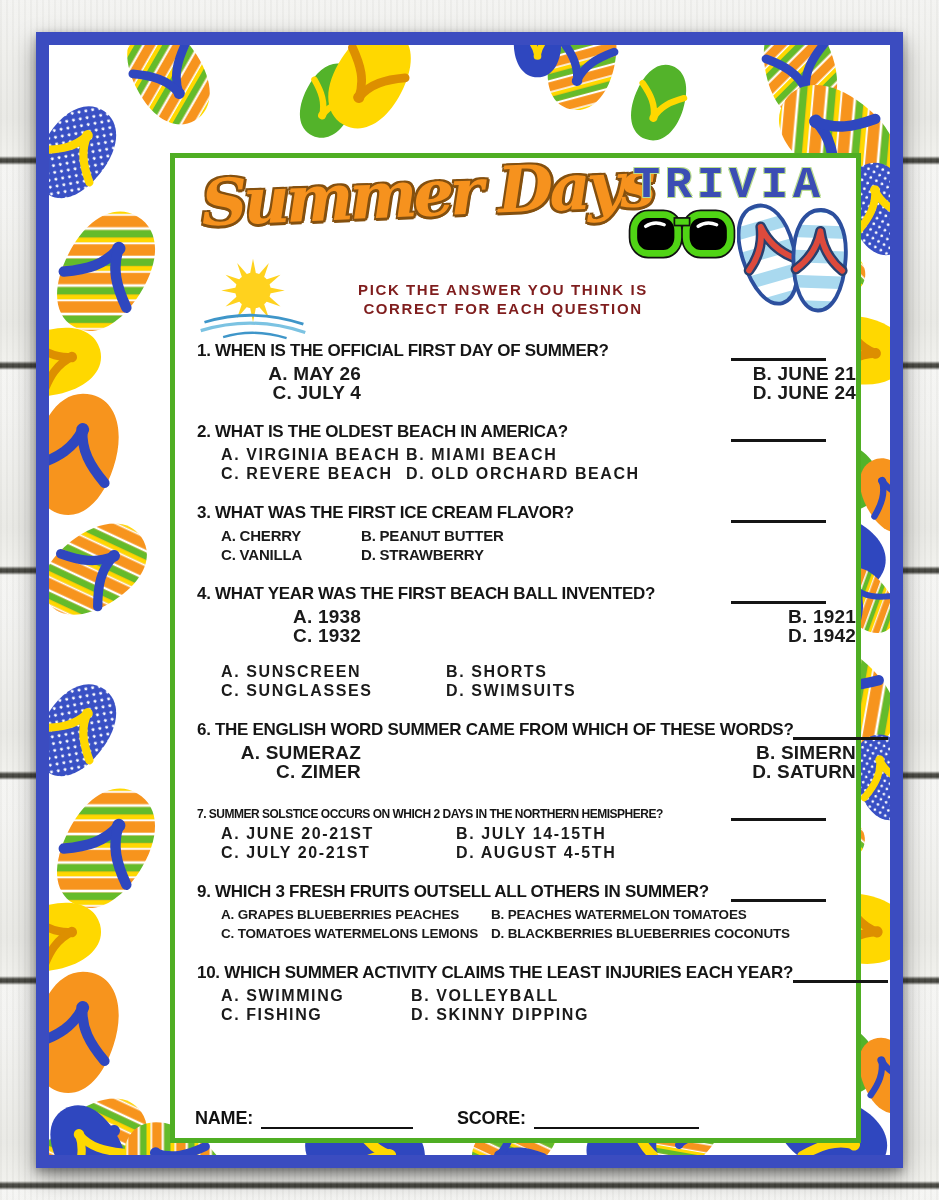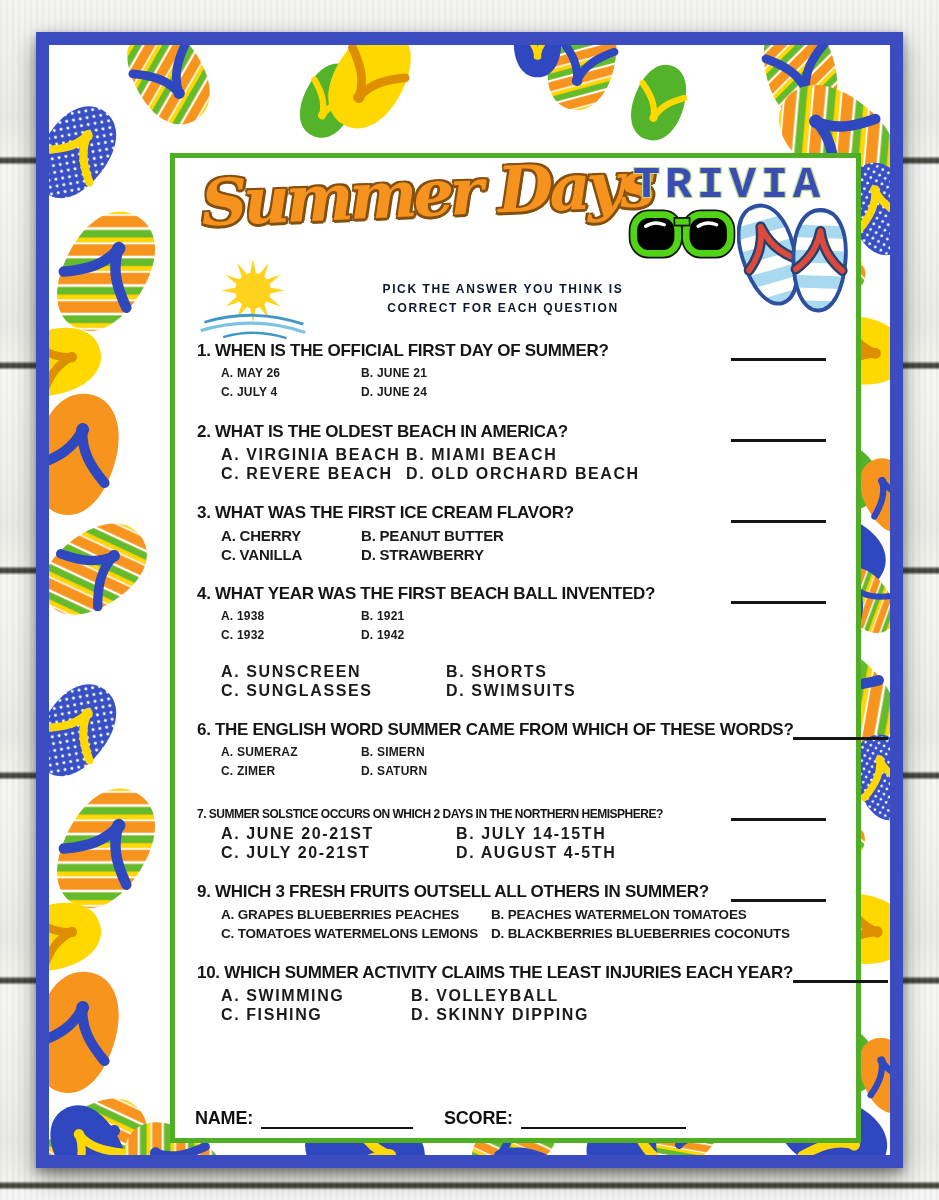--- a/index.html
+++ b/index.html
@@ -20,40 +20,40 @@
     font-family:"DejaVu Serif",serif;font-style:italic;font-weight:bold;font-size:64px;
     letter-spacing:-4px;color:var(--title-orange,#f6921e);transform:rotate(-2.5deg);white-space:nowrap;
     text-shadow:-2px -2px 0 #84500f,2px -2px 0 #84500f,-2px 2px 0 #84500f,2px 2px 0 #84500f,0 3px 0 #84500f,3px 0 0 #84500f;}
   .trivia{position:absolute;left:458px;top:2px;font-size:45px;font-weight:900;
     letter-spacing:5px;color:var(--trivia-blue,#3b4db4);
     text-shadow:-1px -1px 0 #b9dd8e,1px -1px 0 #b9dd8e,-1px 1px 0 #b9dd8e,1px 1px 0 #b9dd8e;font-family:Liberation Mono, monospace;}
   .sunglasses{position:absolute;left:452px;top:44px;width:110px;height:64px;}
   .beachflops{position:absolute;left:562px;top:36px;width:116px;height:146px;}
   .sun{position:absolute;left:22px;top:96px;width:112px;height:88px;}
   .instructions{position:absolute;left:152px;top:122px;width:352px;text-align:center;
-    font-weight:bold;font-size:12px;letter-spacing:1.6px;color:#0f172a;line-height:19px;}
+    font-weight:bold;font-size:15px;letter-spacing:1.6px;color:#7f1d1d;line-height:19px;}
   .questions{position:relative;padding:0 0 0 22px;}
   .q{margin-bottom:17px;}
   .q-head{display:flex;align-items:flex-end;padding-right:30px;margin-bottom:3px;}
   .q-text{font-weight:bold;color:#151515;white-space:nowrap;}
   .t-base{font-size:17px;letter-spacing:-0.3px;}
   .t-narrow{font-size:12px;letter-spacing:-0.5px;}
   .blank{margin-left:auto;flex:0 0 95px;height:20px;border-bottom:3px solid #151515;}
   .opts{display:grid;margin-left:24px;grid-auto-flow:row;line-height:19px;color:#1a1a1a;font-weight:bold;}
-  .o-base{font-size:12px;letter-spacing:0.2px;}
+  .o-base{font-size:19px;letter-spacing:0.2px;text-align:right;}
   .o-wide{font-size:16px;letter-spacing:1.6px;}
   .o-narrow{font-size:15px;letter-spacing:-0.2px;}
   .o-small{font-size:13.5px;letter-spacing:-0.2px;}
   .opt{white-space:nowrap;}
   .footer{position:absolute;left:20px;top:950px;display:flex;align-items:flex-end;
     font-weight:bold;font-size:18px;letter-spacing:-0.2px;color:#111;}
   .wline{display:inline-block;border-bottom:2.5px solid #111;height:14px;}
   .wline.name{width:152px;margin-left:8px;}
   .wline.score{width:165px;margin-left:8px;}
-  .score-group{margin-left:31px;display:flex;align-items:flex-end;}
+  .score-group{margin-left:44px;display:flex;align-items:flex-end;}
 </style>
 </head>
 <body>
 
 <svg width="0" height="0" style="position:absolute" aria-hidden="true">
   <defs>
     <path id="ff-sole" d="M50 3 C79 3 95 33 93 73 C91 112 75 137 50 137 C25 137 9 112 7 73 C5 33 21 3 50 3 Z"></path>
     <g id="ff-strap">
       <circle cx="50" cy="42" r="7" fill="currentColor"></circle>
       <path d="M50 42 C46 64 32 78 12 92" fill="none" stroke="currentColor" stroke-width="11" stroke-linecap="round"></path>

